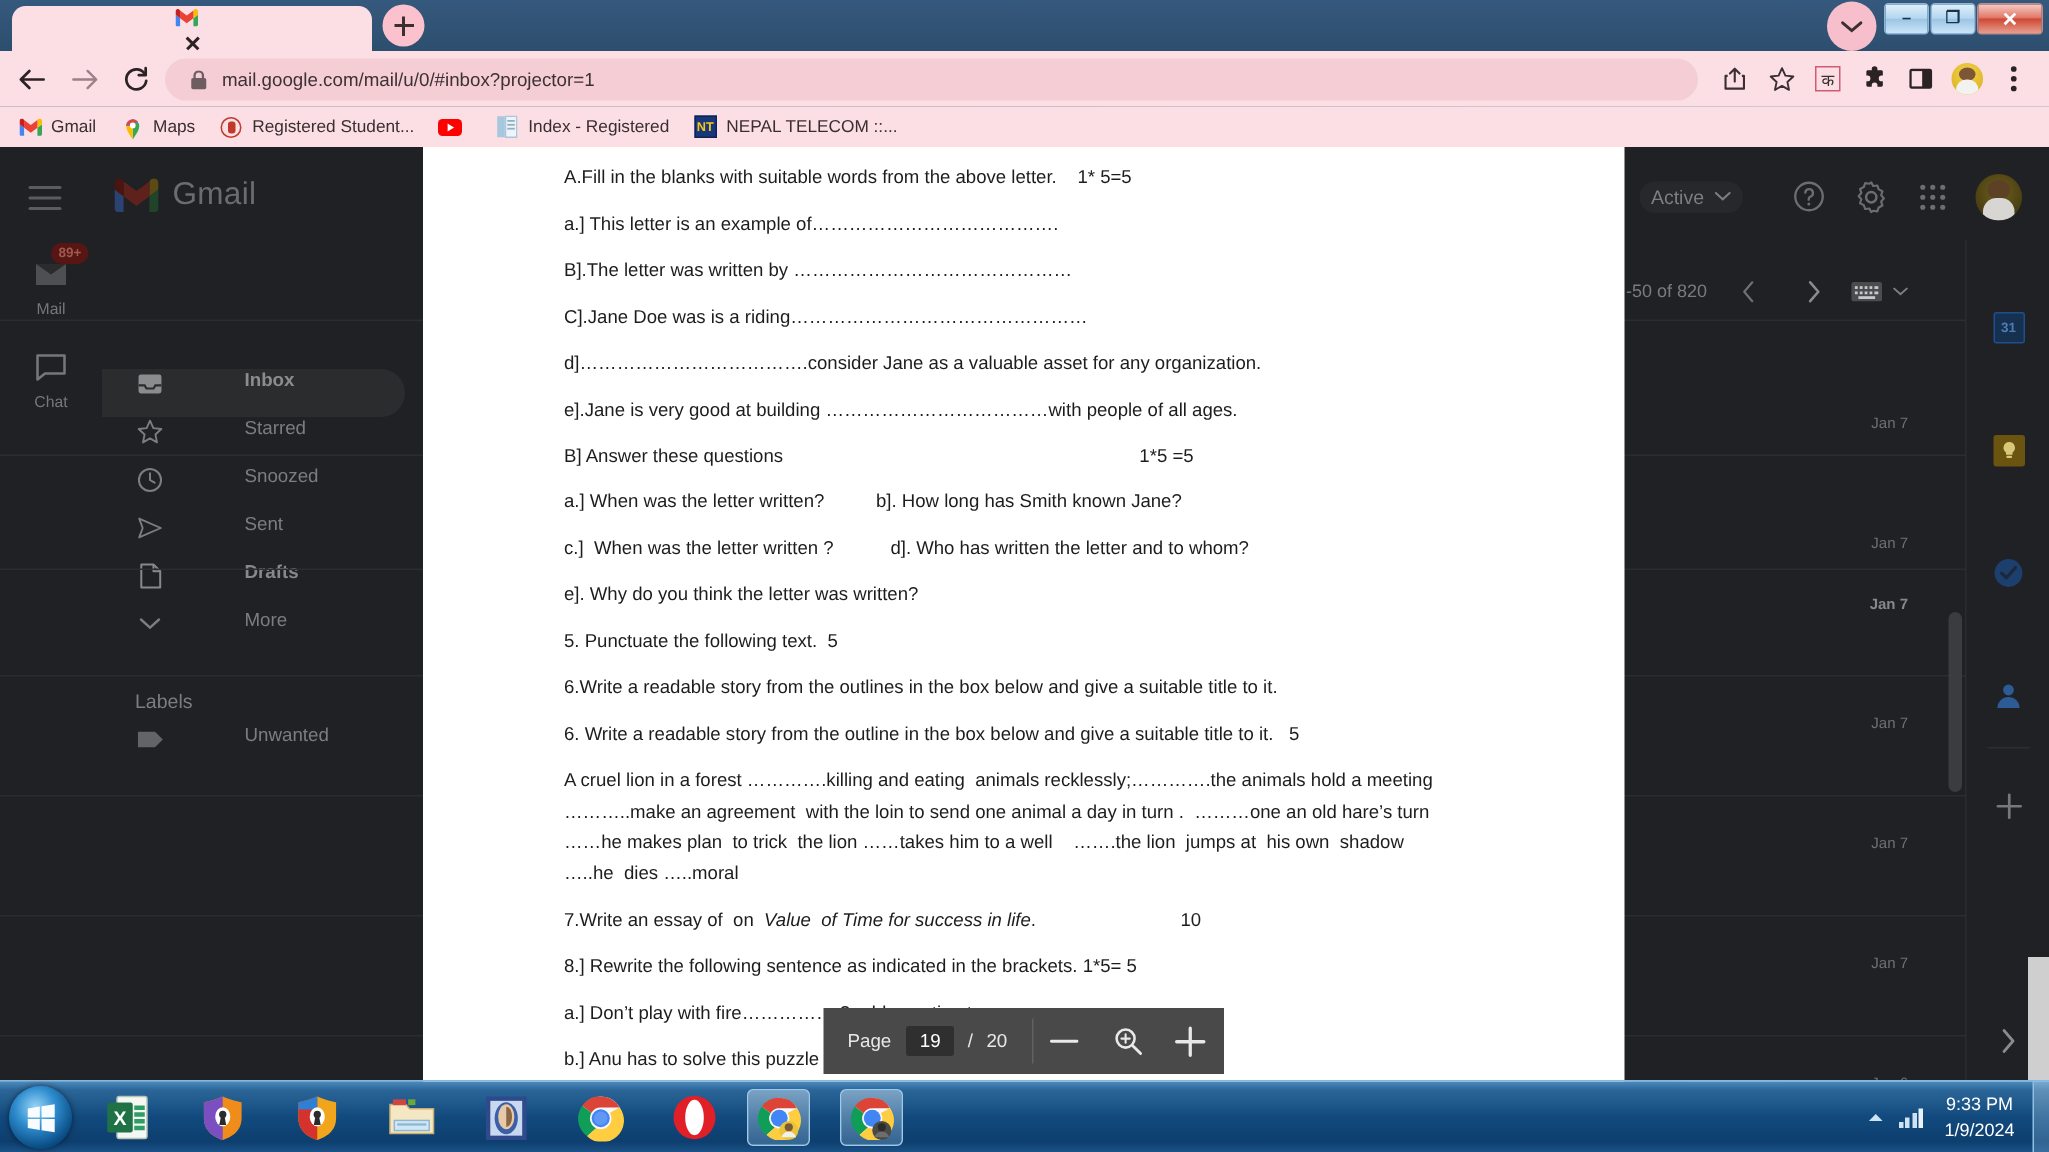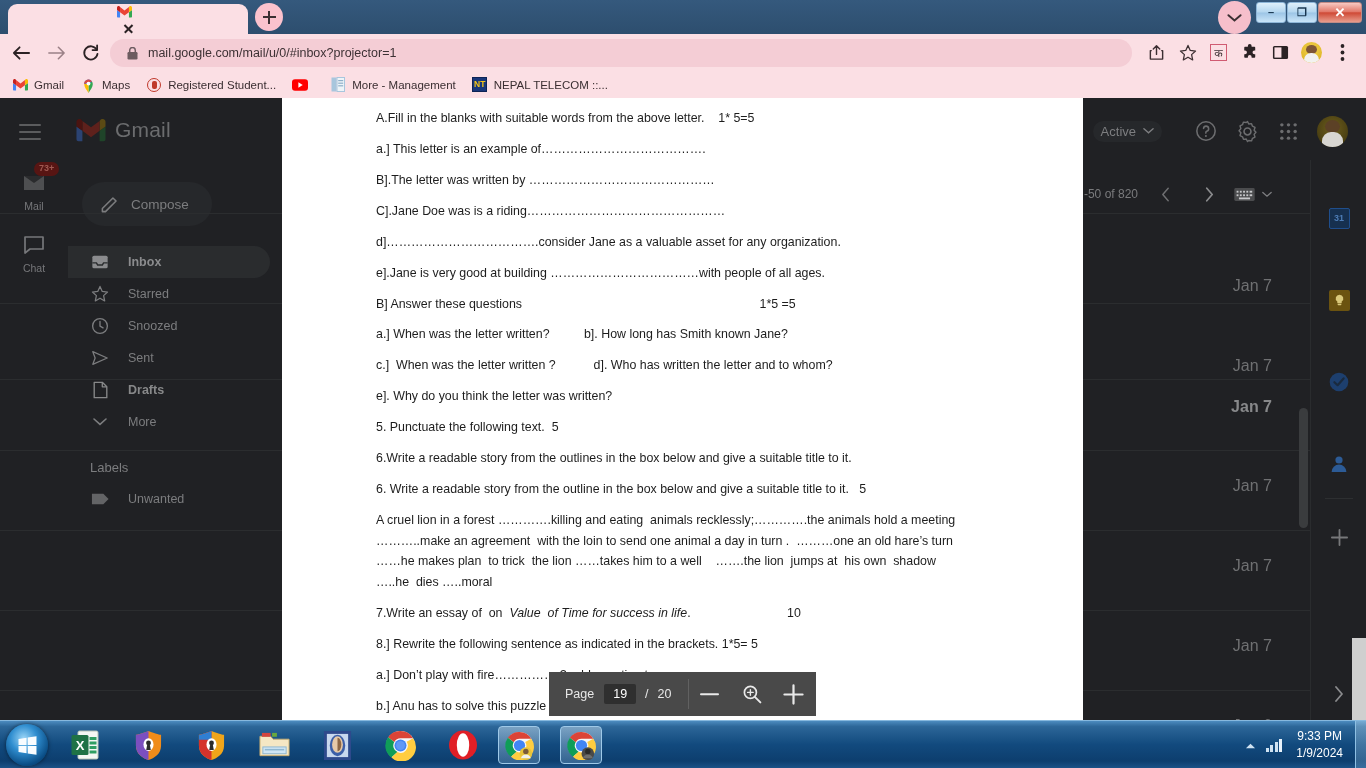--- a/index.html
+++ b/index.html
@@ -112,40 +112,40 @@
   .rail-lbl { font-size:10.5px; color:#76777a; margin-top:4px; }
   #mail-badge { position:absolute; left:13px; top:-8px; background:#571513;
     color:#a05a52; font-size:9px; font-weight:bold; border-radius:8px;
     padding:1px 5px; line-height:1.3; }
 
   #listnav { position:absolute; left:68px; top:62px; width:212px; height:560px; }
   #compose { position:absolute; left:14px; top:22px; width:130px; height:44px;
     background:#26282b; border-radius:22px; display:flex; align-items:center;
     padding-left:18px; }
   #compose span { font-size:13.5px; color:#7c7d7f; margin-left:12px; }
-  .navitem { height:32px; display:flex; align-items:center; padding-left:22px;
-    border-radius:0 16px 16px 0; margin-right:10px; }
+  .navitem { height:32px; display:flex; padding-left:22px;
+    border-radius:0 16px 16px 0; margin-right:10px;gap:35px; }
   .navitem.active { background:#2a2c2e; }
   .navitem .ni-ico { width:20px; height:20px; display:flex;
     align-items:center; justify-content:center; margin-right:18px; }
   .navitem .ni-lbl { font-size:12.5px; color:#7c7d7f; }
   .navitem.active .ni-lbl { color:#8b8c8e; font-weight:bold; }
   .navitem.bold .ni-lbl { color:#878889; font-weight:bold; }
   #labels-hdr { font-size:13px; color:#7c7d7f; padding-left:22px; margin-top:22px;
     margin-bottom:8px; }
 
   
   #listarea { position:absolute; left:280px; top:62px; right:56px; bottom:0; }
   #list-toolbar { position:absolute; right:38px; top:21px; display:flex;
     align-items:center; }
   #list-count { font-size:12px; color:#7a7b7d; margin-right:14px; }
   .pgbtn { width:26px; height:26px; display:flex; align-items:center;
     justify-content:center; }
   #kbd-chip { display:flex; align-items:center; margin-left:12px; }
-  .rowdate { position:absolute; font-size:16px; color:#6f7072; }
+  .rowdate { position:absolute; font-size:10px; color:#6f7072; }
   .rowdate.bold { color:#87888a; font-weight:bold; }
 
   
   #addon { position:absolute; right:0; top:62px; width:56px; bottom:0;
     border-left:1px solid #2a2c2e; }
   .addon-ico { width:56px; height:56px; display:flex; align-items:center;
     justify-content:center; }
   #addon-div { width:28px; height:1px; background:#2d2f31; margin:6px 14px; }
   #addon-expand { position:absolute; left:0; bottom:18px; width:56px;
     display:flex; align-items:center; justify-content:center; }
@@ -360,21 +360,21 @@
     <div class="bm">
       <span class="bm-ico">
         <svg width="14" height="15" viewBox="0 0 14 15">
           <rect x="0.5" y="0.5" width="5" height="14" fill="#a8c6dd"></rect>
           <rect x="6" y="0.5" width="7.5" height="14" fill="#eef4f8" stroke="#a8c6dd"></rect>
           <rect x="7.2" y="3" width="5" height="1.2" fill="#8fb0c9"></rect>
           <rect x="7.2" y="5.6" width="5" height="1.2" fill="#8fb0c9"></rect>
           <rect x="7.2" y="8.2" width="5" height="1.2" fill="#8fb0c9"></rect>
         </svg>
       </span>
-      <span class="bm-label">More - Management</span>
+      <span class="bm-label">Index - Registered</span>
     </div>
     <div class="bm">
       <span class="bm-ico">
         <div style="width:15px;height:15px;background:#18377a;border:1px solid #0d2456;display:flex;align-items:center;justify-content:center;">
           <span style="font-size:8.5px;font-weight:bold;color:#f5c518;line-height:1;">NT</span>
         </div>
       </span>
       <span class="bm-label">NEPAL TELECOM ::...</span>
     </div>
   </div>
@@ -439,41 +439,35 @@
       </div>
     </div>
 
     <div id="railnav">
       <div class="rail">
         <div class="rail-ico">
           <svg width="24" height="20" viewBox="0 0 24 20">
             <path fill="#4e4f51" d="M2 3h20v14H2z"></path>
               <path fill="#2a2b2d" d="M2 3l10 7 10-7z"></path>
           </svg>
-          <span id="mail-badge">73+</span>
+          <span id="mail-badge">89+</span>
         </div>
         <span class="rail-lbl">Mail</span>
       </div>
       <div class="rail">
         <div class="rail-ico">
           <svg width="22" height="20" viewBox="0 0 22 20">
             <path d="M2 2h18v12H7l-5 4z" stroke="#76777a" stroke-width="1.7" fill="none" stroke-linejoin="round"></path>
           </svg>
         </div>
         <span class="rail-lbl">Chat</span>
       </div>
     </div>
 
     <div id="listnav">
-      <div id="compose">
-        <svg width="19" height="19" viewBox="0 0 20 20">
-          <path d="M2.5 14.2 L13.6 3.1 l3.3 3.3 L5.8 17.5 H2.5 z" stroke="#7c7d7f" stroke-width="1.6" fill="none" stroke-linejoin="round"></path>
-        </svg>
-        <span>Compose</span>
-      </div>
 
       <div style="position:absolute;left:0;top:86px;width:212px;">
         <div class="navitem active">
           <span class="ni-ico">
             <svg width="18" height="18" viewBox="0 0 20 20">
               <rect x="1.5" y="3" width="17" height="14" rx="1.8" fill="#8b8c8e"></rect>
               <path d="M1.5 11 H6 l1.4 2.3h5.2L14 11h4.5" stroke="#2a2c2e" stroke-width="1.6" fill="none"></path>
             </svg>
           </span>
           <span class="ni-lbl">Inbox</span>

